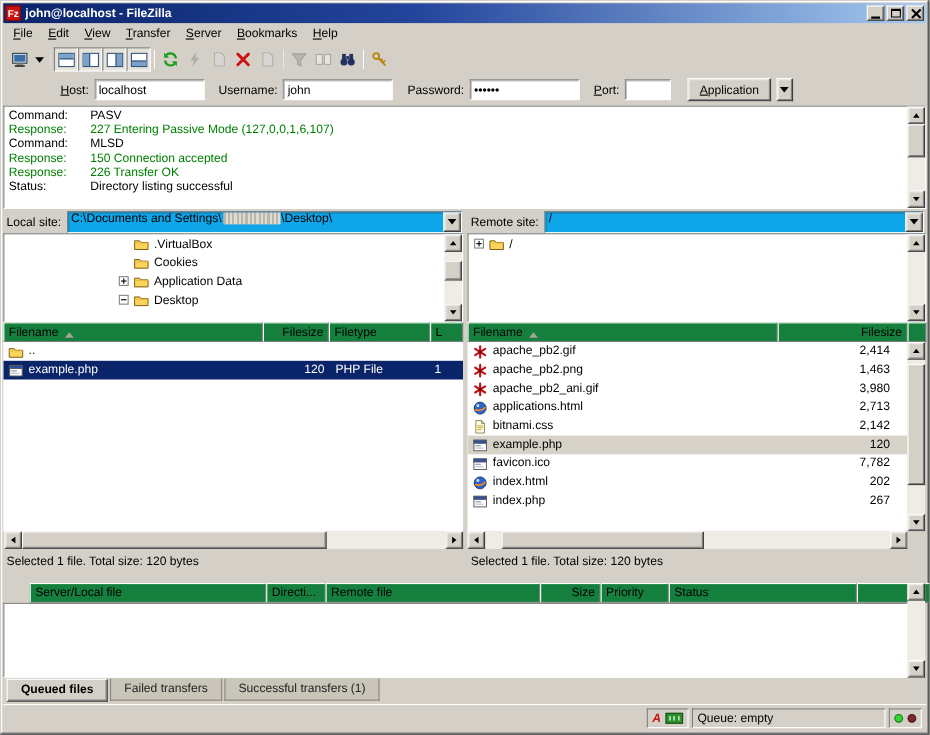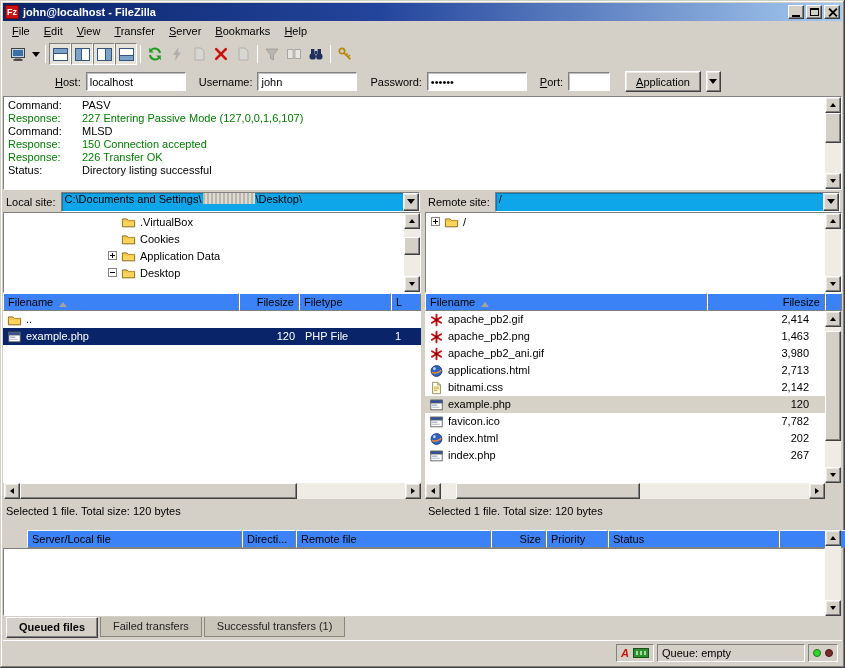--- a/index.html
+++ b/index.html
@@ -103,21 +103,21 @@
   .exp::before { content:""; position:absolute; left:1px; right:1px; top:3px; height:1px; background:#000; }
   .exp.plus::after { content:""; position:absolute; top:1px; bottom:1px; left:3px; width:1px; background:#000; }
   .exp-spacer { width:13px; flex:none; }
   .ticon { width:15px; height:14px; margin-right:4px; flex:none; }
 
   
   .lheader { position:absolute; top:293px; height:18px; display:flex; }
   .lheader.left { left:3px; width:418px; }
   .lheader.right { left:425px; width:417px; }
   .qheader { position:absolute; top:530px; left:3px; width:822px; height:16px; display:flex;margin-left:24px; }
-  .hcell { height:18px; background:#3b82f6; border:1px solid; border-color:#fff #808080 #808080 #fff;
+  .hcell { height:18px; background:#15803d; border:1px solid; border-color:#fff #808080 #808080 #fff;
            padding:2px 4px; overflow:hidden; white-space:nowrap; display:flex; align-items:center; flex:none; }
   .hcell.right-al { justify-content:flex-end; }
   .sort-up { width:0; height:0; border:4px solid transparent; border-bottom:5px solid #a8a498; margin-left:6px; }
 
   
   .flist { position:absolute; top:311px; height:172px; background:#fff; overflow:hidden; }
   .flist.left { left:3px; width:418px; }
   .flist.right { left:425px; width:400px; }
   .frow { display:flex; height:17px; line-height:17px; white-space:nowrap; align-items:center; }
   .fcell { overflow:hidden; flex:none; }
@@ -146,21 +146,21 @@
   .tabsrow { position:absolute; left:6px; top:617px; height:20px; display:flex; gap:2px; align-items:flex-start; }
   .tab { padding:3px 12px 4px; background:#c9c5b9; border:1px solid #8a867a; border-top:none; color:#222; }
   .tab.active { background:#d4d0c8; border:1px solid; border-color:#fff #404040 #404040 #fff;
                 box-shadow: inset -1px -1px 0 #808080; font-weight:bold; color:#000; }
 
   
   .statusbar { position:absolute; left:3px; top:640px; width:839px; height:25px; display:flex; align-items:center;
                justify-content:flex-end; gap:3px; padding:0 4px; border-top:1px solid #fff; }
   .sb-panel { height:18px; background:#d4d0c8; border:1px solid; border-color:#808080 #fff #fff #808080;
               display:flex; align-items:center; padding:0 4px; gap:4px; }
-  .sb-queue { width:148px; }
+  .sb-queue { width:176px; }
   .ind-a { color:#cc1111; font-weight:bold; font-style:italic; }
   .kbd { width:16px; height:10px; background:#2f8f2f; border:1px solid #1a501a; position:relative; }
   .kbd::after { content:""; position:absolute; inset:2px; background:repeating-linear-gradient(90deg,#9fdf9f 0 2px,transparent 2px 4px); }
   .led { width:8px; height:8px; border-radius:50%; }
   .led.recv { background:#33d433; border:1px solid #157a15; }
   .led.send { background:#7a2a2a; border:1px solid #4a1414; }
 </style>
 </head>
 <body>
 

